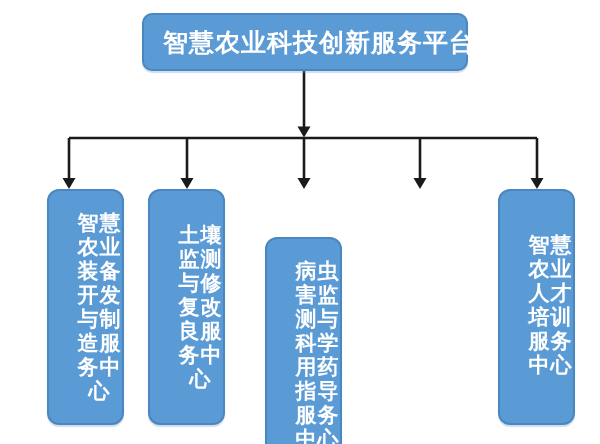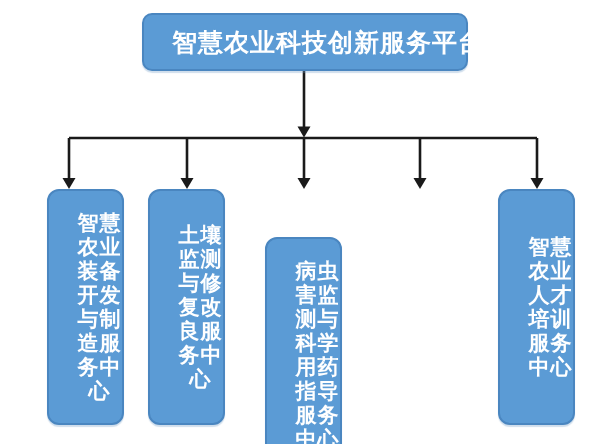--- a/index.html
+++ b/index.html
@@ -21,21 +21,21 @@
     position:absolute;left:0;top:0;width:600px;height:444px;
   }
   .connectors line{stroke:var(--connector);stroke-width:2.6;}
   .connectors polygon{fill:var(--connector);stroke:none;}
   .node{
     position:absolute;
     box-sizing:border-box;
     background:var(--node-fill);
     border:2px solid var(--node-border);
     color:var(--text);
-    display:flex;align-items:center;
+    display:flex;align-items:center;justify-content:center;
     font-weight:700;
     box-shadow:0 2px 1px rgba(120,160,200,0.35);
     padding-left:28px;
   }
   .root-box{
     left:142px;top:13px;width:326px;height:58px;
     border-radius:10px;
     font-size:25px;letter-spacing:1px;white-space:nowrap;
   }
   .child-box{
@@ -48,21 +48,21 @@
     width:2.3em;
     margin:0 auto;
     letter-spacing:0.05em;
     word-break:break-all;
     text-align:center;
   }
   .child-1{left:31px;margin-left:16px;}
   .child-2{left:148px;}
   .child-3{left:265px;margin-top:48px;}
   .child-4{left:381px;}
-  .child-5{left:498px;}
+  .child-5{left:498px;font-family:Liberation Mono, monospace;}
 </style>
 </head>
 <body>
 
 <div class="canvas">
 
   <svg class="connectors" width="600" height="444" viewBox="0 0 600 444" aria-hidden="true">
 
     <line x1="304" y1="71" x2="304" y2="128"></line>
     <polygon points="304,137.5 297.5,126.5 310.5,126.5"></polygon>

